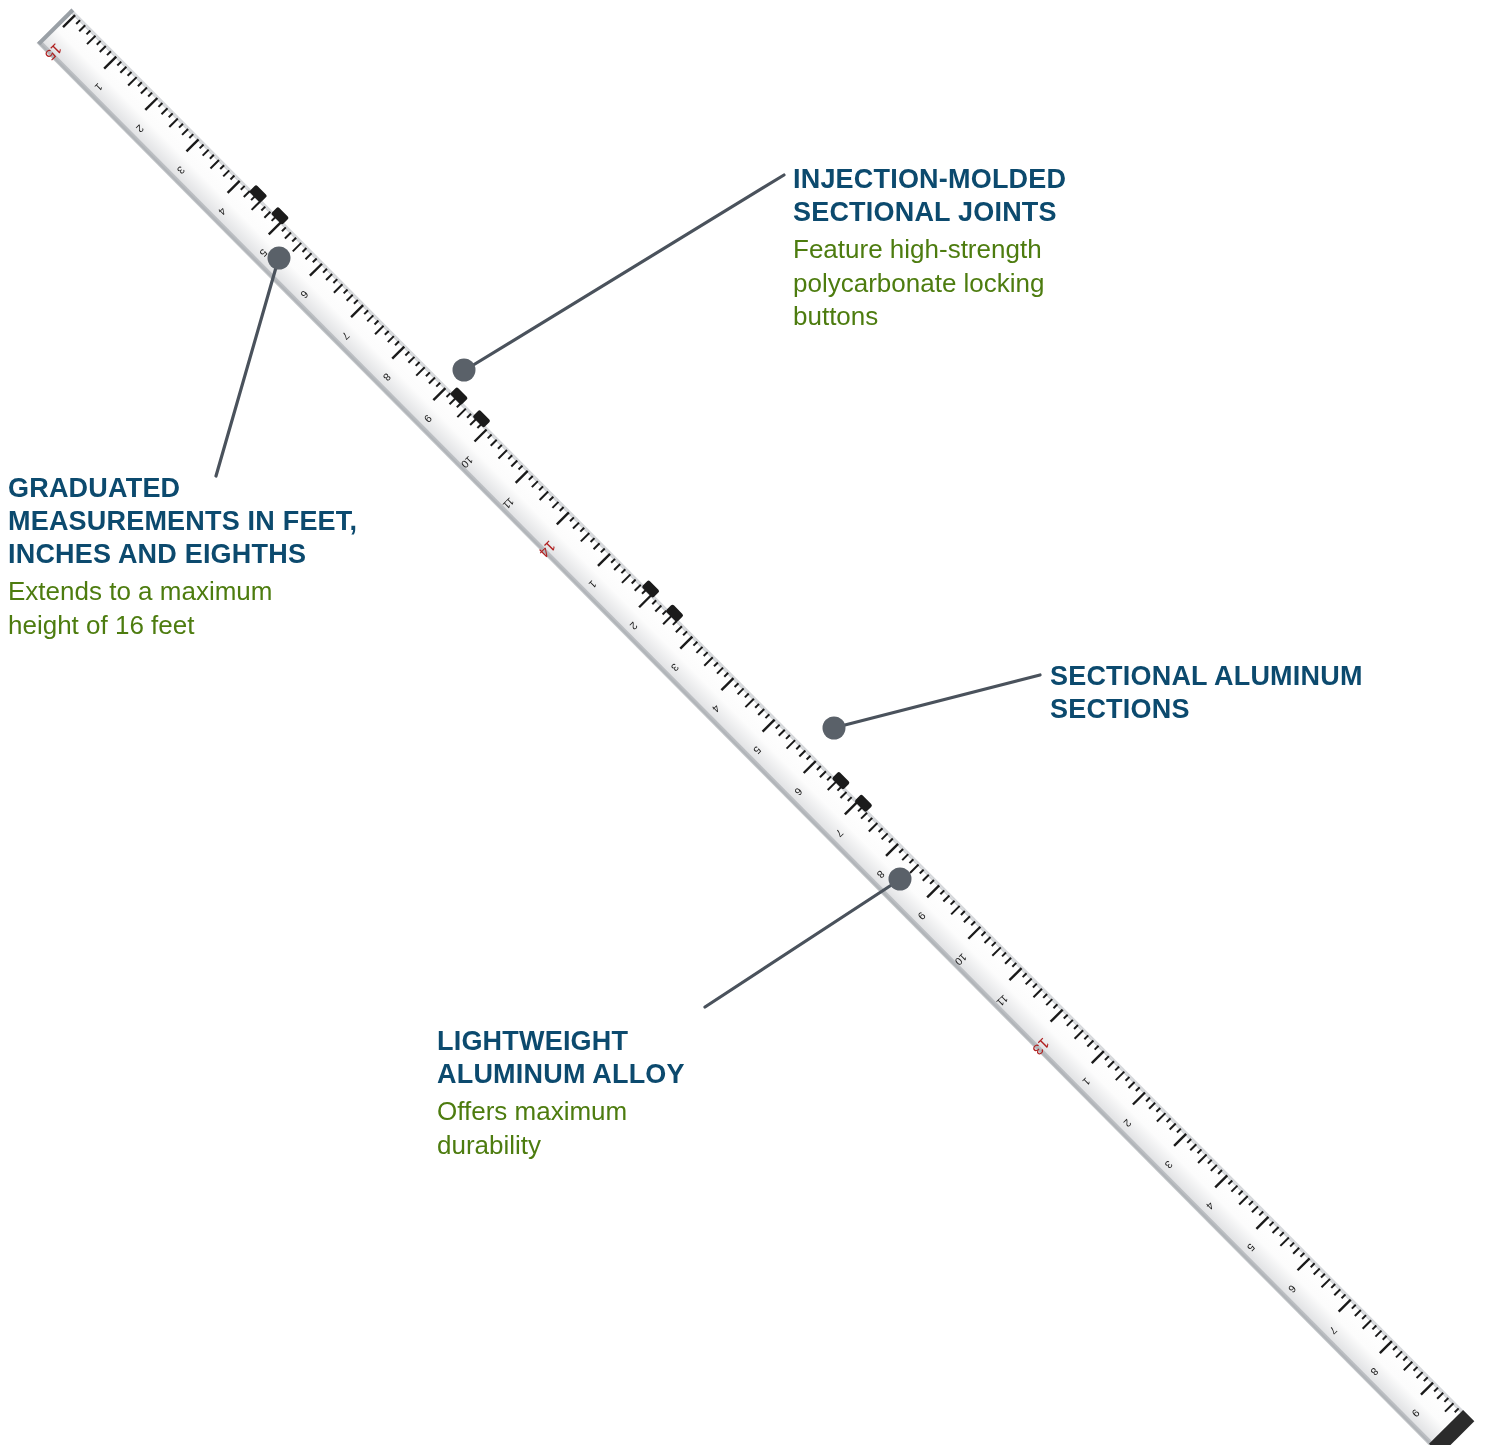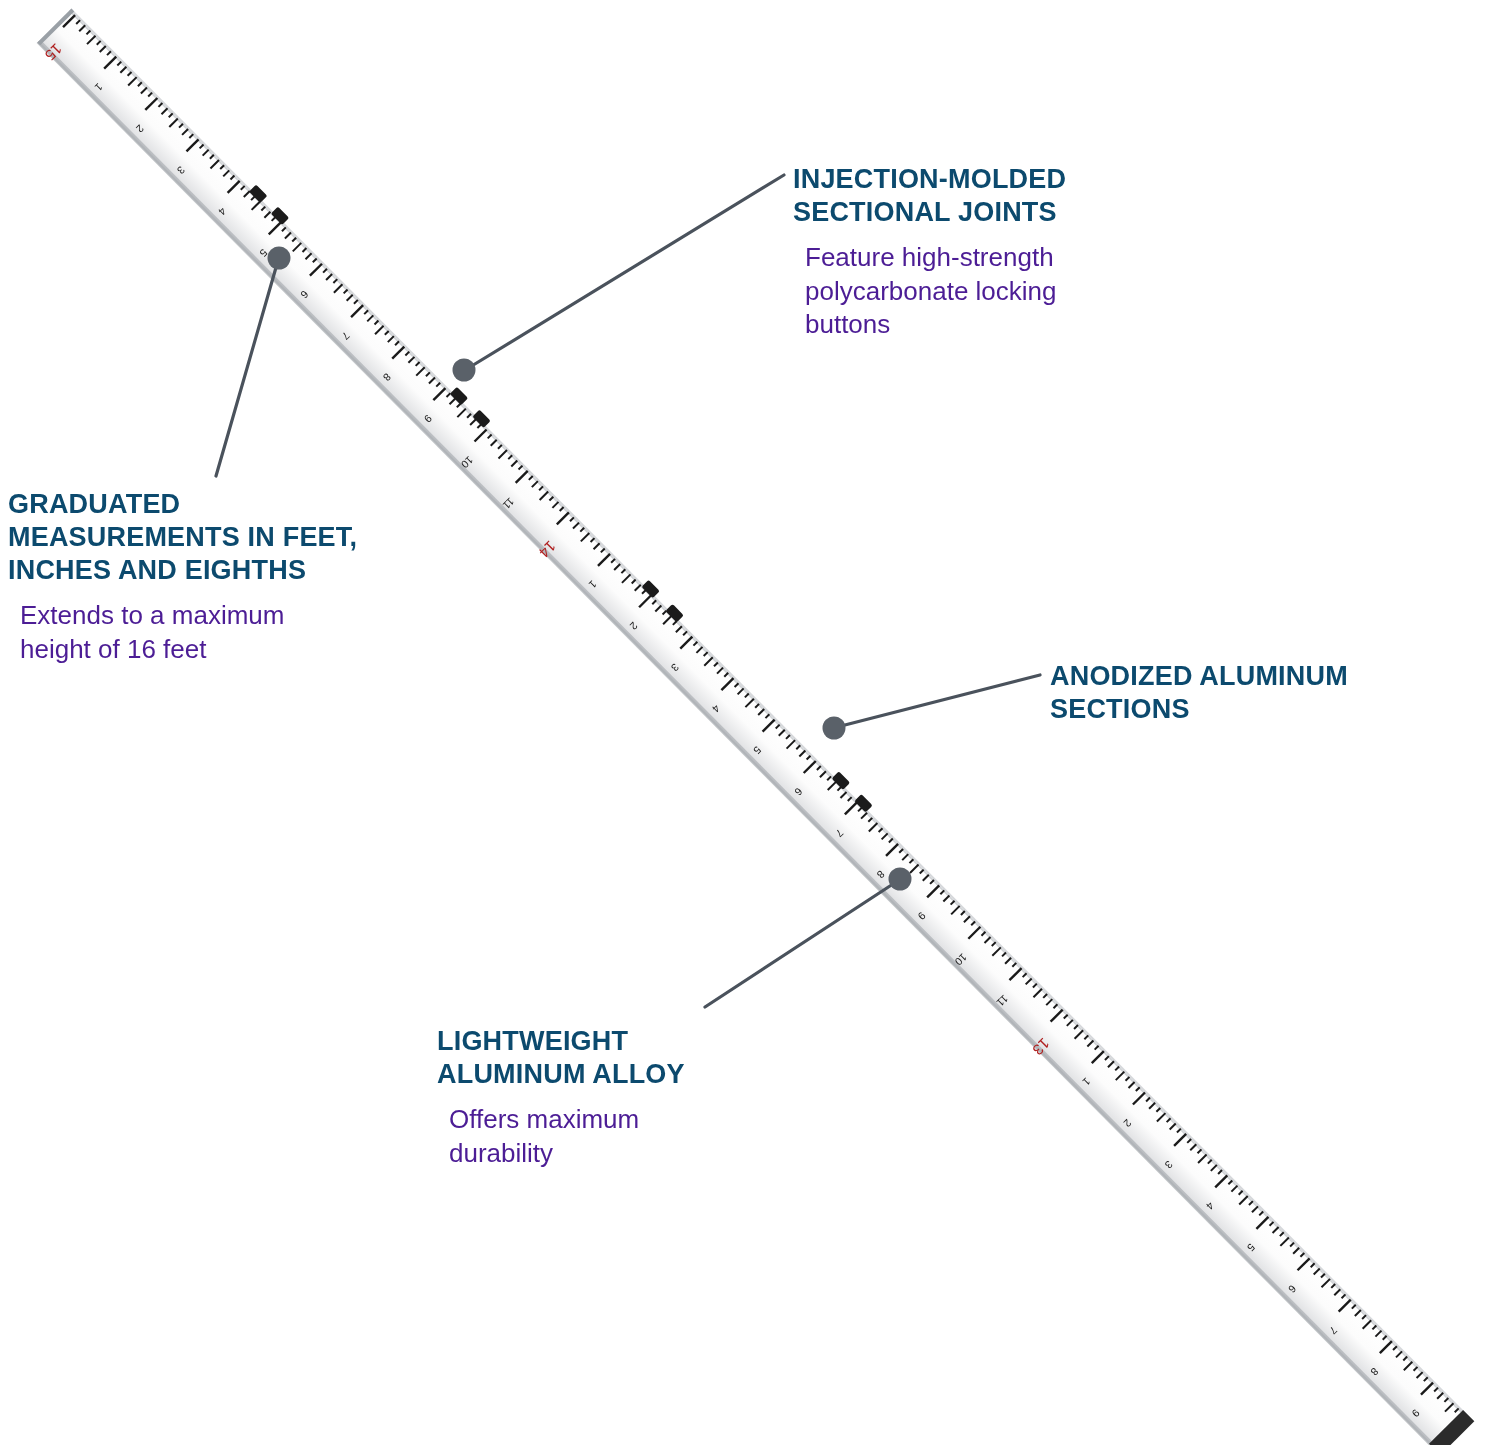--- a/index.html
+++ b/index.html
@@ -36,28 +36,28 @@
     font-size: 27px;
     line-height: 1.22;
     letter-spacing: 0.2px;
     color: #0c4a6e;
     margin: 0 0 4px 0;
     white-space: pre-line;
   }
   .callout .body {
     font-size: 26px;
     line-height: 1.3;
-    color: #4c1d95;
-    margin: 12px;
+    color: #4d7c0f;
+    margin: 0;
     white-space: pre-line;
     font-weight: 400;
   }
   
   #callout-joints   { left: 793px; top: 163px;  width: 380px; }
-  #callout-graduated{ left: 8px;   top: 488px;  width: 440px; }
+  #callout-graduated{ left: 8px;   top: 472px;  width: 440px; }
   #callout-anodized { left: 1050px;top: 660px;  width: 440px; }
   #callout-alloy    { left: 437px; top: 1025px; width: 330px; }
 </style>
 </head>
 <body>
 
 <div id="stage">
 
   <svg class="layer" viewBox="0 0 1500 1445">
     <defs>
@@ -432,21 +432,21 @@
 
   <div class="callout" id="callout-graduated">
     <p class="title">GRADUATED
 MEASUREMENTS IN FEET,
 INCHES AND EIGHTHS</p>
     <p class="body">Extends to a maximum
 height of 16 feet</p>
   </div>
 
   <div class="callout" id="callout-anodized">
-    <p class="title">ANODIZED ALUMINUM
+    <p class="title">SECTIONAL ALUMINUM
 SECTIONS</p>
   </div>
 
   <div class="callout" id="callout-alloy">
     <p class="title">LIGHTWEIGHT
 ALUMINUM ALLOY</p>
     <p class="body">Offers maximum
 durability</p>
   </div>
 

